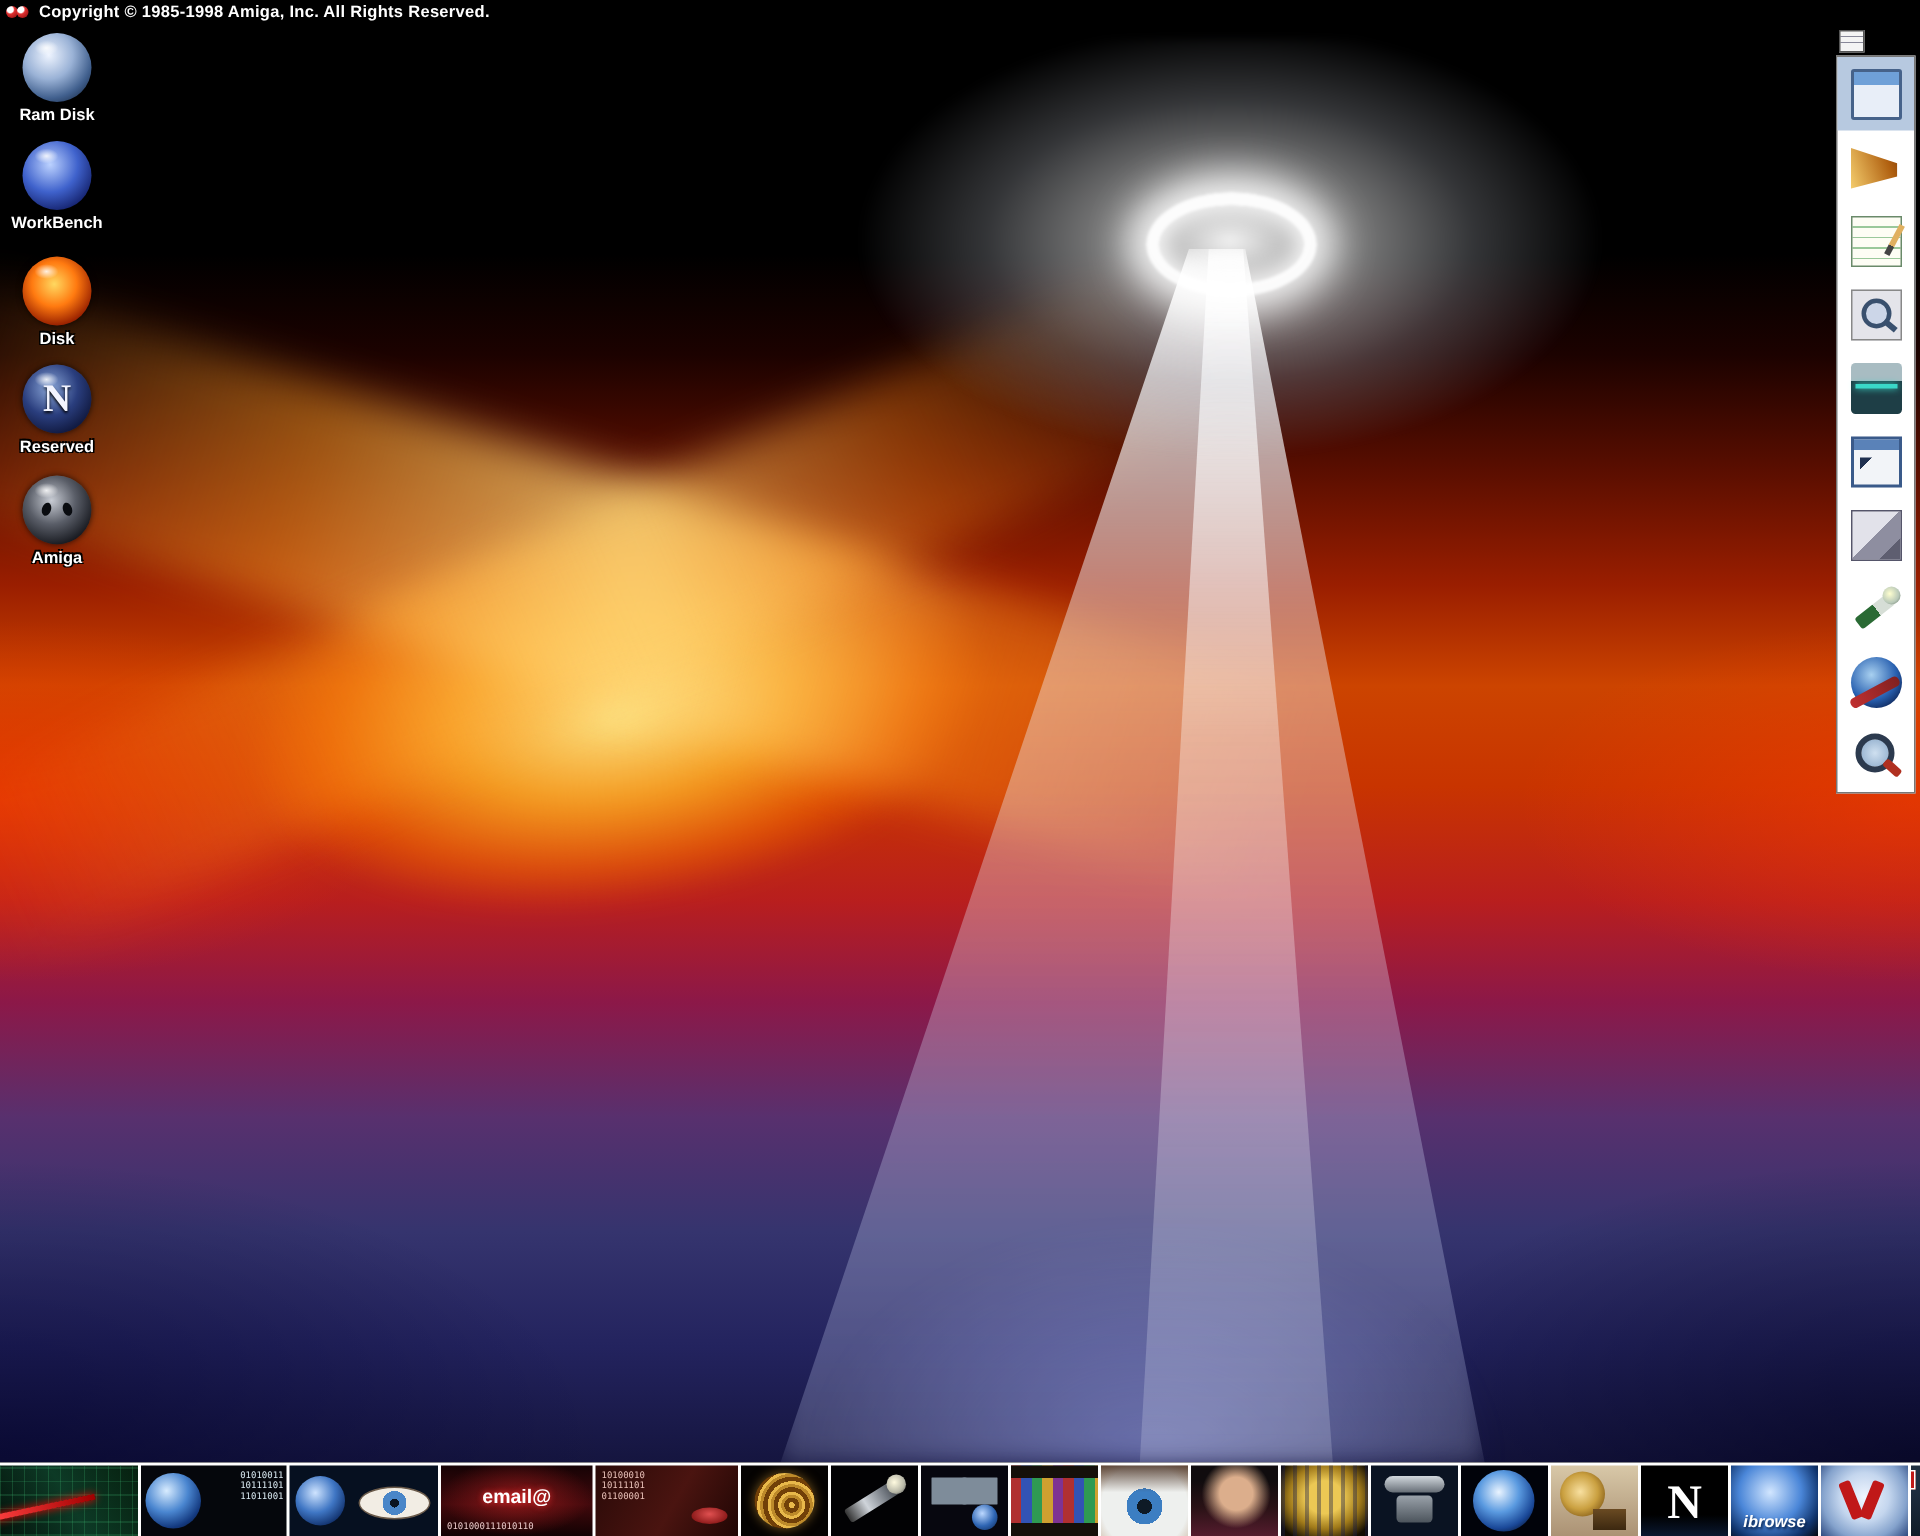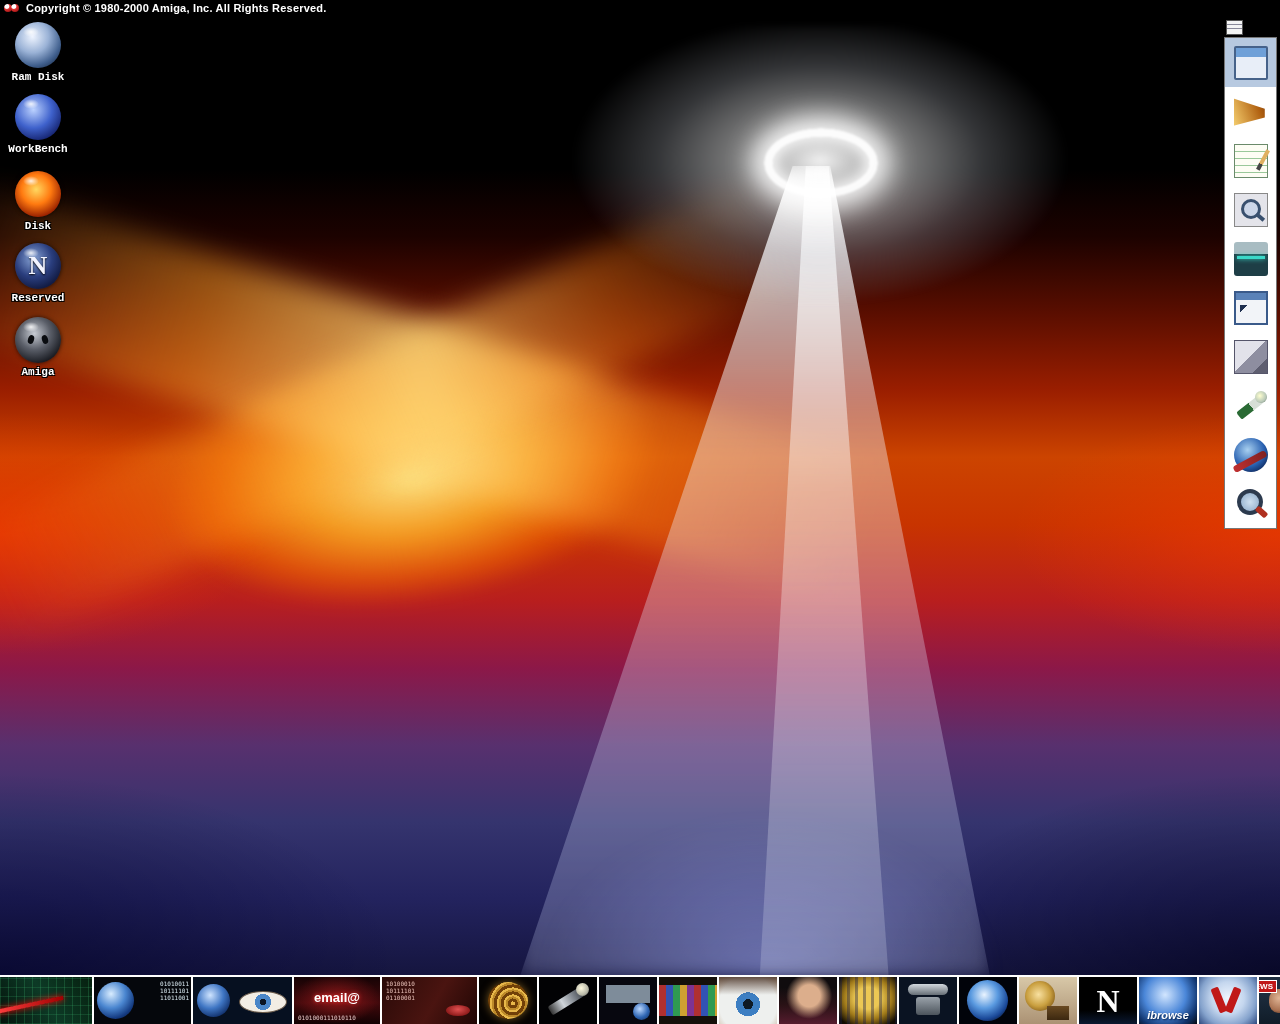--- a/index.html
+++ b/index.html
@@ -65,21 +65,21 @@
   .orb-work{background:radial-gradient(circle at 46% 40%,#ffd860,#ff7a10 40%,#9a2200 74%,#230400);}
   .orb-net{background:radial-gradient(circle at 40% 34%,#8aa6d8,#2a3e7e 45%,#0a1030 85%);
        display:flex;align-items:center;justify-content:center;}
   .orb-net .nglyph{font-family:"Liberation Serif",serif;font-weight:bold;font-size:26px;color:#f2f4ff;
        text-shadow:0 1px 2px #000;line-height:1;}
   .orb-games{background:radial-gradient(circle at 42% 36%,#c8ccd4,#5a5e68 40%,#14161c 78%);}
   .orb-games i{position:absolute;width:6px;height:9px;border-radius:50%;background:#0a0c10;top:18px;}
   .orb-games i:first-child{left:13px;transform:rotate(18deg);}
   .orb-games i:last-child{right:13px;transform:rotate(-18deg);}
   .dlabel{margin-top:3px;color:#fff;font-size:11px;font-weight:bold;
-     text-shadow:1px 1px 0 #000,-1px 1px 0 #000,1px -1px 0 #000,-1px -1px 0 #000;font-family:Liberation Mono, monospace;}
+     text-shadow:1px 1px 0 #000,-1px 1px 0 #000,1px -1px 0 #000,-1px -1px 0 #000;}
 
   
   .mailicon{position:absolute;left:1226px;top:20px;width:15px;height:13px;background:#f4f4f4;
      border:1px solid #555;z-index:30;cursor:pointer;
      background-image:linear-gradient(180deg,transparent 3px,#889 3px,#889 4px,transparent 4px,
         transparent 7px,#889 7px,#889 8px,transparent 8px);}
   .rightdock{position:absolute;left:1224px;top:37px;width:53px;height:492px;background:#fff;
      border:1px solid #777;box-sizing:border-box;z-index:30;display:flex;flex-direction:column;}
   .dcell{flex:1;display:flex;align-items:center;justify-content:center;cursor:pointer;}
   .dcell.sel{background:#b7c9e0;}
@@ -133,21 +133,21 @@
      linear-gradient(90deg,#ff4040,#a00000);transform:rotate(-12deg);box-shadow:0 0 6px #f00;}
   .t2{background:#05070c;width:97px;}
   .t2::before{content:"";position:absolute;left:3px;top:5px;width:37px;height:37px;border-radius:50%;
      background:radial-gradient(circle at 38% 32%,#d8ecff,#4a86d0 42%,#143a80 72%,#040c22);}
   .t3{background:#061020;width:99px;}
   .t3::before{content:"";position:absolute;left:4px;top:7px;width:33px;height:33px;border-radius:50%;
      background:radial-gradient(circle at 40% 34%,#cfe4ff,#3f76c4 45%,#0e2c66 80%);}
   .t3::after{content:"";position:absolute;right:5px;top:14px;width:46px;height:20px;border-radius:50%;
      background:radial-gradient(circle at 50% 50%,#0a1422 0 3px,#4a86c8 3px 8px,#f2ede4 8px);
      border:1px solid #6a5a4a;}
-  .t4{background:linear-gradient(180deg,#160305,#42090c 55%,#120203);width:86px;}
+  .t4{background:linear-gradient(180deg,#160305,#42090c 55%,#120203);width:101px;}
   .t4::before{content:"";position:absolute;inset:0;background:
      radial-gradient(ellipse at 50% 45%,rgba(220,40,40,.5),transparent 70%);}
   .emailtext{position:absolute;left:0;right:0;top:13px;text-align:center;color:#fff;
      font-weight:bold;font-size:13px;text-shadow:0 0 4px #f33;}
   .bin4{position:absolute;left:4px;bottom:3px;right:auto;top:auto;color:#e8c8c8;}
   .t5{background:linear-gradient(120deg,#2a0a08,#4a1410 55%,#200604);width:95px;}
   .bin5{left:4px;right:auto;color:#e8c0b8;}
   .t5::after{content:"";position:absolute;right:7px;bottom:8px;width:24px;height:11px;border-radius:50%;
      background:radial-gradient(ellipse at 50% 40%,#e05050,#8a1818 75%);}
   .t6{background:#050302;}
@@ -223,21 +223,21 @@
     <div class="beam-core"></div>
     <div class="ring-glow"></div>
     <div class="ring"></div>
   </div>
 
   <div class="menubar">
     <span class="amiga-logo">
         <i></i>
         <i></i>
       </span>
-    <span class="menutext">Copyright © 1980-2000 Amiga, Inc. All Rights Reserved.</span>
+    <span class="menutext">Copyright © 1985-1998 Amiga, Inc. All Rights Reserved.</span>
   </div>
 
   <div class="dicon" style="left:0;top:22px">
     <div class="orb orb-ram"></div>
     <div class="dlabel">Ram Disk</div>
   </div>
   <div class="dicon" style="left:0;top:94px">
     <div class="orb orb-wb"></div>
     <div class="dlabel">WorkBench</div>
   </div>

